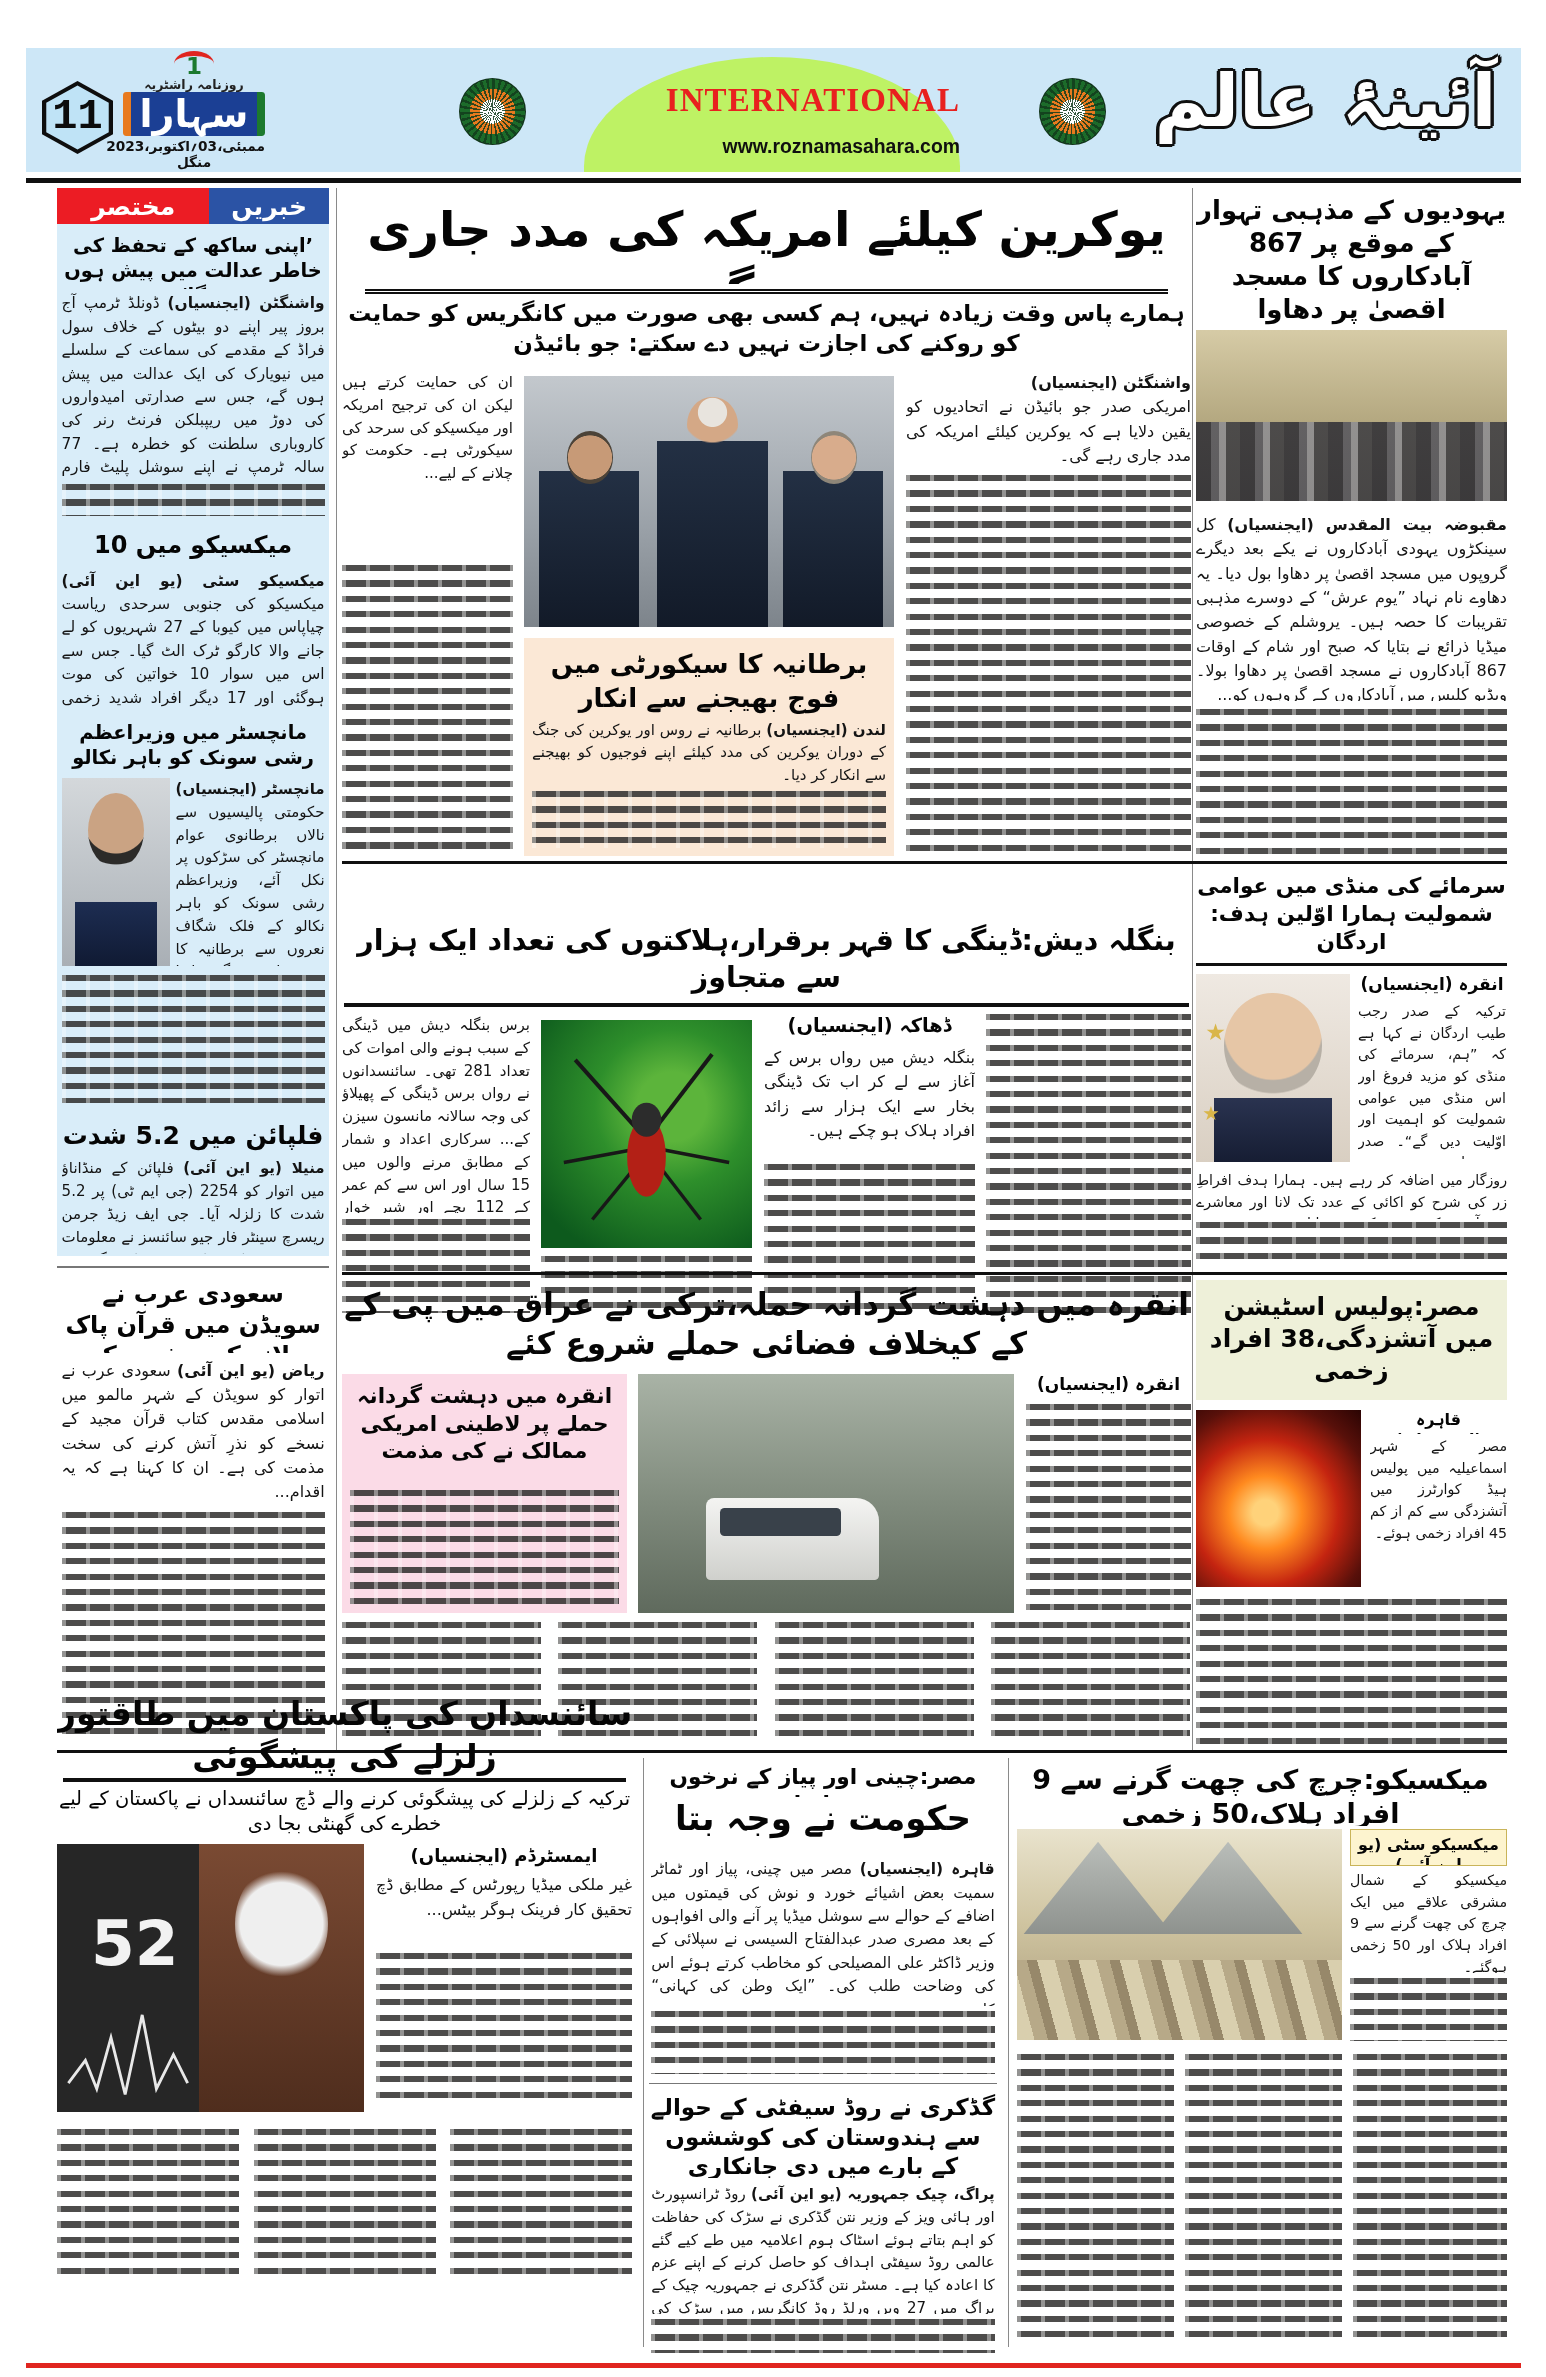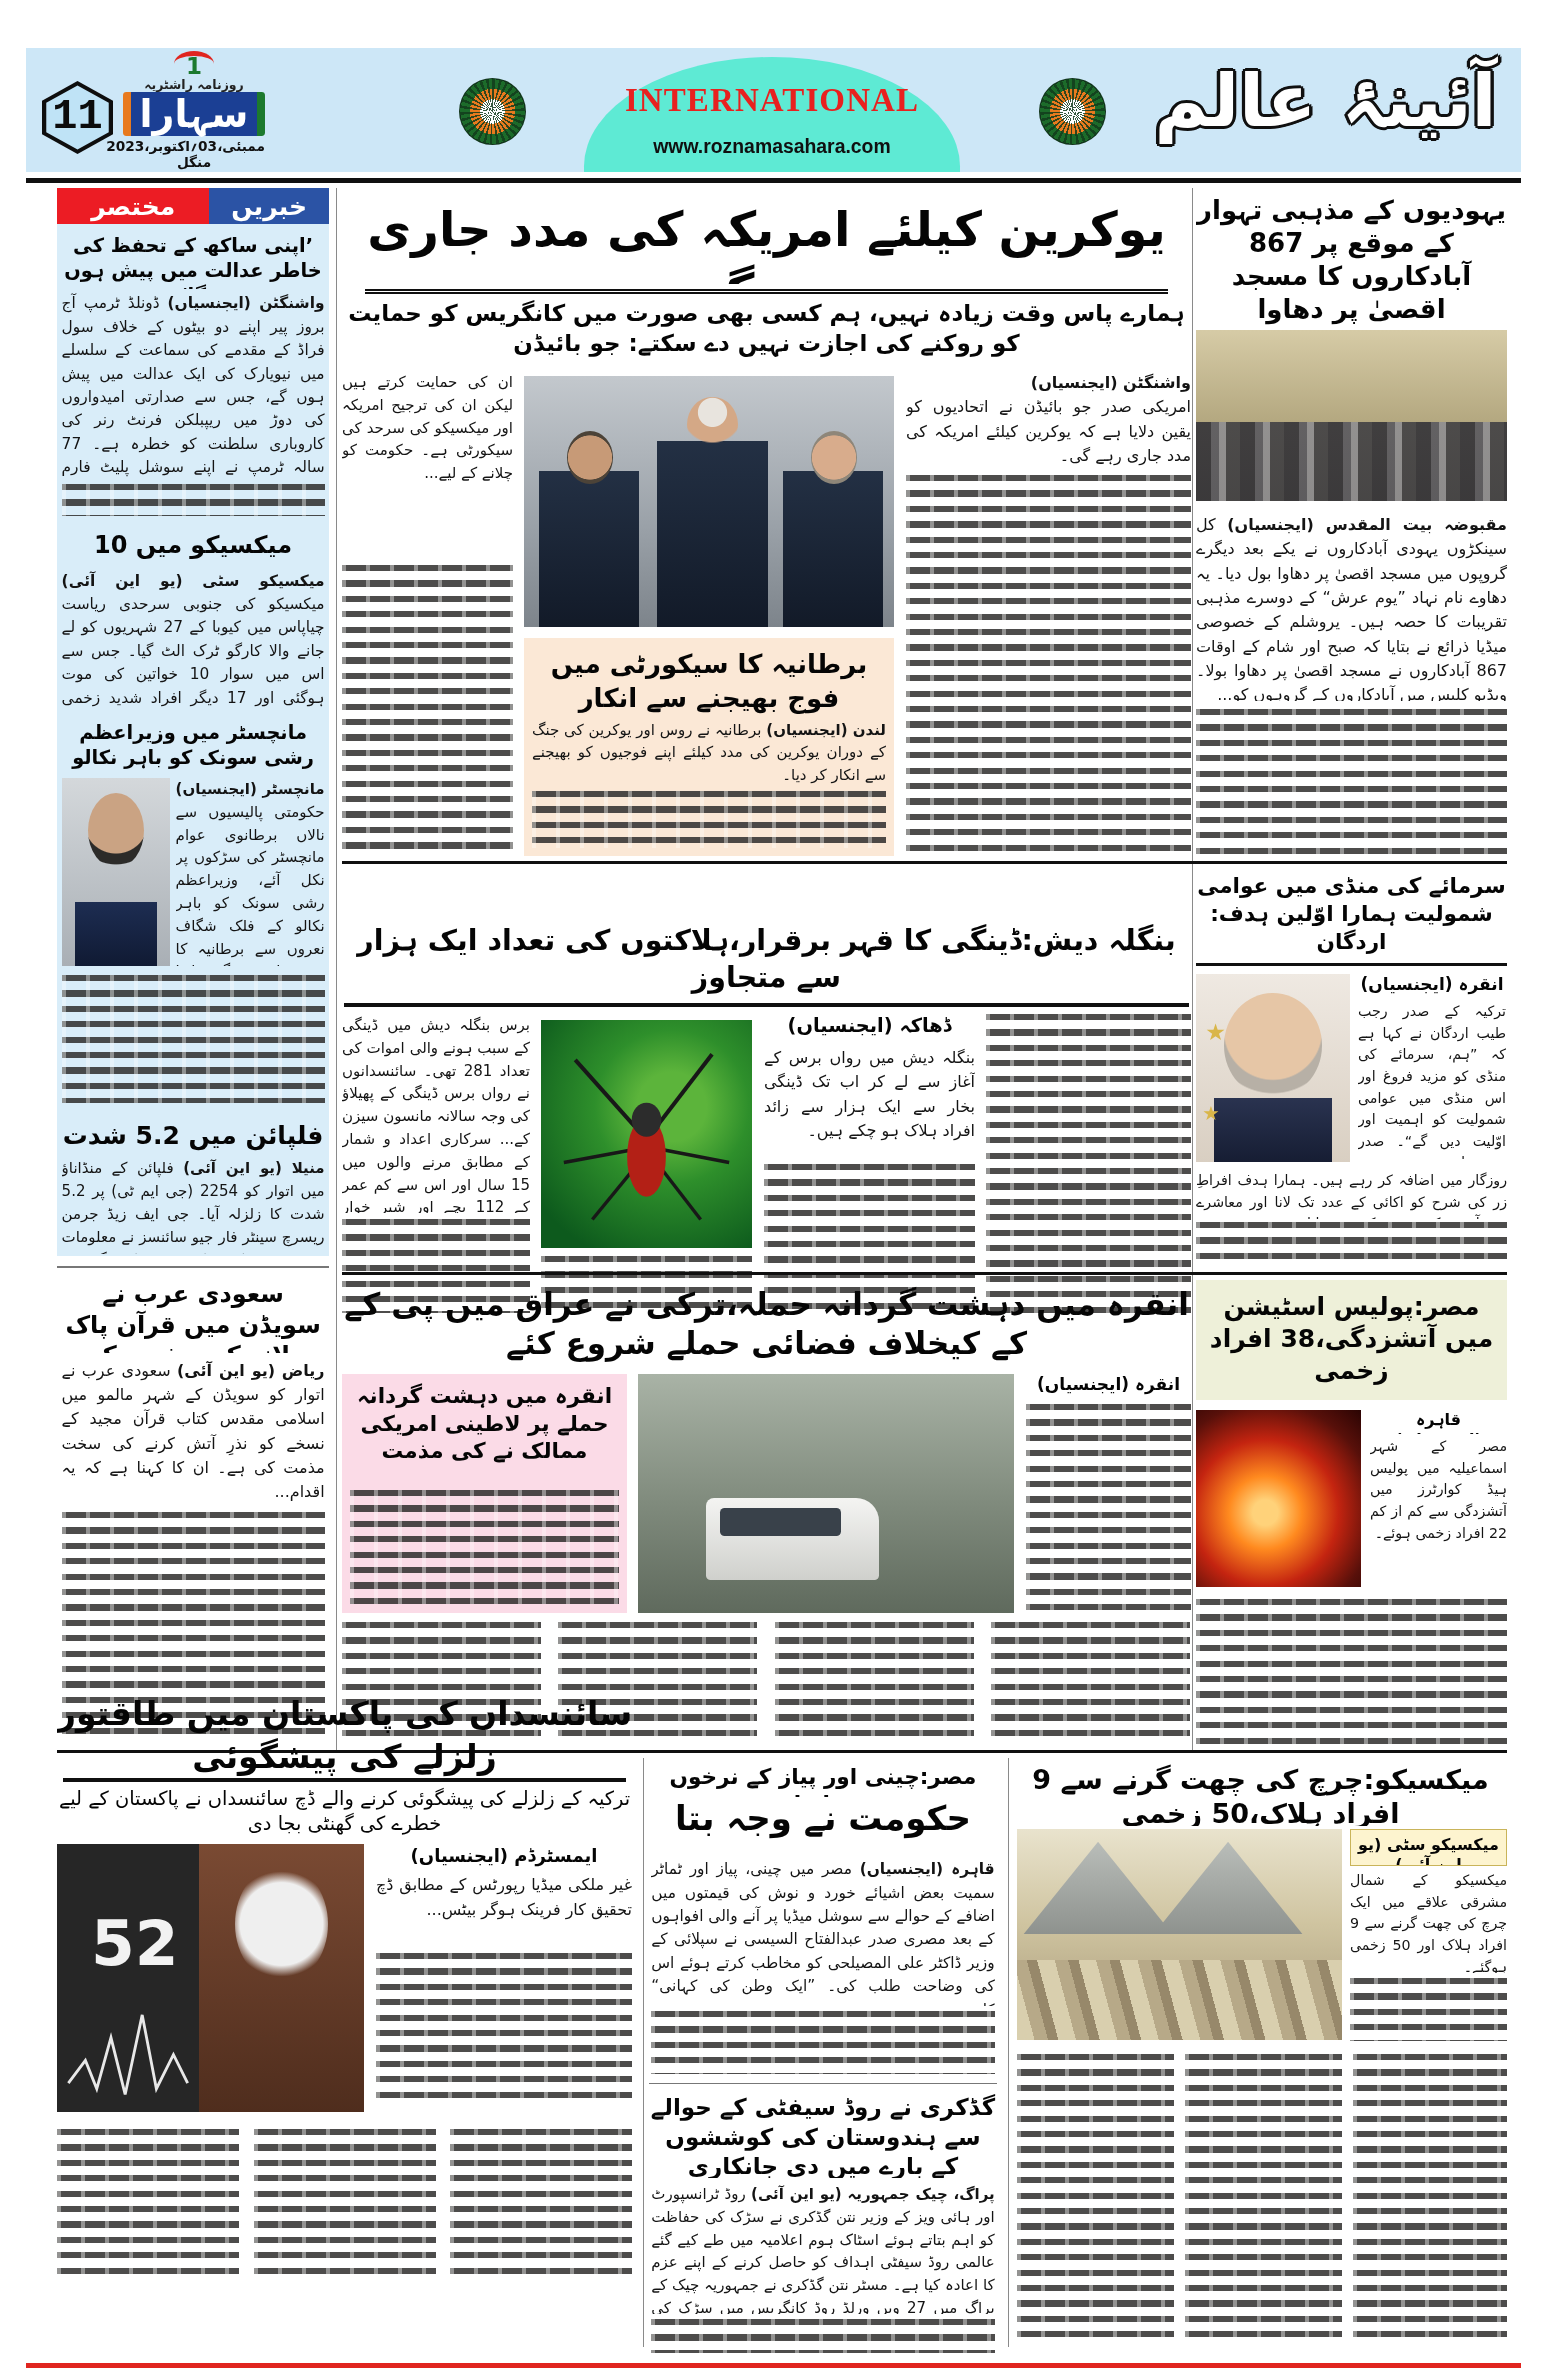--- a/index.html
+++ b/index.html
@@ -4,21 +4,21 @@
 <style>
   html,body{margin:0;padding:0;background:#e9e9e9;}
   .page{position:relative;width:1546px;height:2377px;background:#ffffff;overflow:hidden;
         font-family:"DejaVu Sans",sans-serif;color:#111;}
   .abs{position:absolute;}
   
   .header{background:#cde7f7;}
   .badge-outer{clip-path:polygon(50% 0,100% 27%,100% 73%,50% 100%,0 73%,0 27%);background:#0e0e0e;display:flex;align-items:center;justify-content:center;}
   .badge-inner{clip-path:polygon(50% 0,100% 27%,100% 73%,50% 100%,0 73%,0 27%);background:#bfe3f6;width:88%;height:88%;display:flex;align-items:center;justify-content:center;font-size:42px;font-weight:bold;color:#0c0c0c;font-family:Liberation Mono, monospace;}
   .logo-name{background:#1b3f94;color:#fff;font-weight:bold;text-align:center;border-radius:3.4px;border-left:8px solid #e87a1e;border-right:8px solid #1c7a2e;}
-  .arch{background:#5eead4;border-radius:50% 50% 0 0 / 95% 95% 0 0;text-align:center;}
+  .arch{background:#bef264;border-radius:50% 50% 0 0 / 95% 95% 0 0;}
   .intl{font-family:"Liberation Serif",serif;font-weight:bold;color:#e8211f;letter-spacing:1.1px;}
   .masthead-ur{font-weight:bold;color:#ffffff;text-align:center;direction:rtl;
      text-shadow:-3.4px 0 #101010,3.4px 0 #101010,0 -3.4px #101010,0 3.4px #101010,-2.3px -2.3px #101010,2.3px 2.3px #101010,-2.3px 2.3px #101010,2.3px -2.3px #101010;}
   .ornament{border-radius:50%;
      background:repeating-conic-gradient(rgba(18,60,28,.85) 0 5deg,rgba(255,255,255,0) 5deg 12deg),
      radial-gradient(circle,#ffffff 0 26%,#e87a1e 26% 48%,#1c6b2a 48% 68%,#12331c 68% 82%,transparent 82%);}
   .rule{background:#101010;}
   .red-rule{background:#e0251f;}
   .vline{background:#8a8a8a;}
   
@@ -247,21 +247,21 @@
     <div class="tx" style="position:absolute;left:649px;top:342px;width:199px;height:122px;"></div>
   </div>
 
   <div class="abs" style="left:1196px;top:1280px;width:311px;height:467px;">
     <div class="ybox" style="height:120px;">
       <div class="h-ur" style="font-size:25px;height:108px;padding-top:11.4px;">مصر:پولیس اسٹیشن میں آتشزدگی،38 افراد زخمی</div>
     </div>
     <div class="photo fire-photo" style="left:0;top:130px;width:165px;height:177px;"></div>
     <div class="abs" style="left:174px;top:130px;width:137px;height:177px;">
       <div class="h-ur" style="font-size:16px;height:24px;">قاہرہ (ایجنسیاں)</div>
-      <p class="body-ur" style="margin:2.3px 0 0;height:147px;font-size:14.2px;">مصر کے شہر اسماعیلیہ میں پولیس ہیڈ کوارٹرز میں آتشزدگی سے کم از کم 22 افراد زخمی ہوئے۔</p>
+      <p class="body-ur" style="margin:2.3px 0 0;height:147px;font-size:14.2px;">مصر کے شہر اسماعیلیہ میں پولیس ہیڈ کوارٹرز میں آتشزدگی سے کم از کم 45 افراد زخمی ہوئے۔</p>
     </div>
     <div class="tx" style="position:absolute;left:0;top:319px;width:311px;height:145px;"></div>
   </div>
 
   <div class="abs rule" style="left:57px;top:1750px;width:1450px;height:3.4px;"></div>
 
   <div class="abs" style="left:57px;top:1690px;width:575px;height:589px;">
     <div class="h-ur" style="font-size:33px;height:85px;padding-top:3.4px;">سائنسداں کی پاکستان میں طاقتور زلزلے کی پیشگوئی</div>
     <div class="rule" style="height:3.4px;margin:0 5.7px;"></div>
     <div class="h-ur" style="font-size:19.4px;font-weight:normal;height:51px;margin-top:5.7px;">ترکیہ کے زلزلے کی پیشگوئی کرنے والے ڈچ سائنسداں نے پاکستان کے لیے خطرے کی گھنٹی بجا دی</div>

